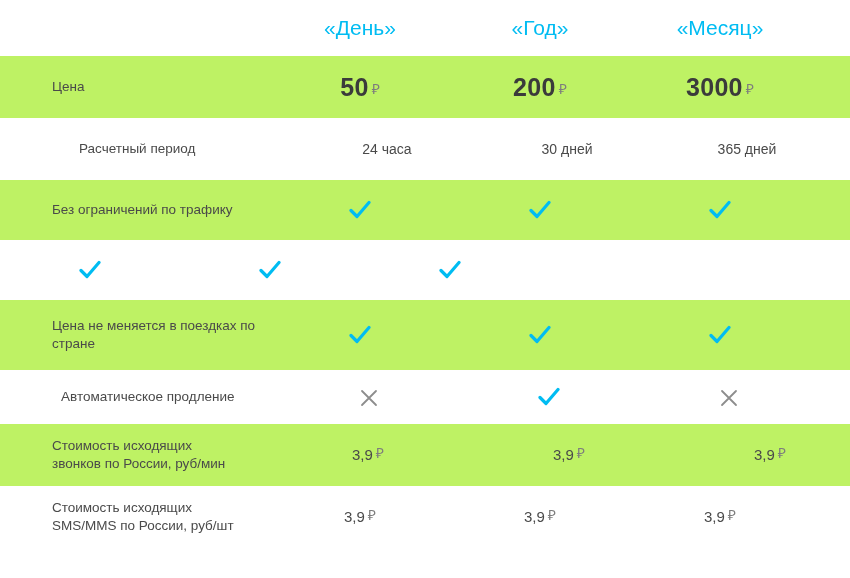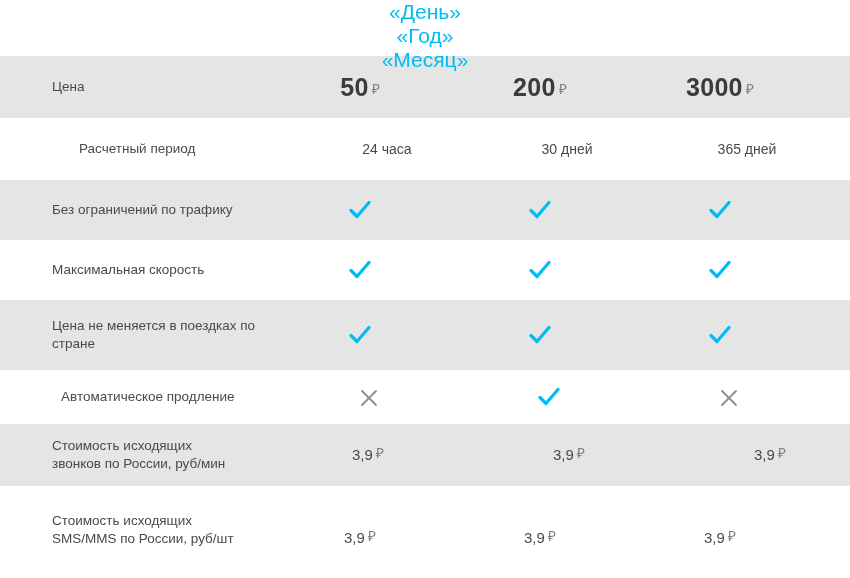--- a/index.html
+++ b/index.html
@@ -18,29 +18,28 @@
     width: 850px;
     height: 578px;
     box-sizing: border-box;
     position: relative;
   }
   .head-row {
     display: flex;
     height: 56px;
     align-items: center;
     background: #ffffff;
-    flex-direction: column;
   }
   .row {
     display: flex;
     align-items: center;
     box-sizing: border-box;
   }
   .row.alt {
-    background: #e5e5e5;
+    background: #bef264;
     align-items: center;
   }
   .row.plain {
     background: #ffffff;
   }
   .cell-label {
     width: 270px;
     box-sizing: border-box;
     padding-left: 52px;
     padding-right: 10px;
@@ -123,21 +122,20 @@
             <path d="M2 10.5 L8 16.5 L20 2.5" fill="none" stroke="#00bcf2" stroke-width="3.2" stroke-linecap="round" stroke-linejoin="round"></path>
           </svg></div>
         <div class="cell-val"><svg class="icon-svg" width="22" height="20" viewBox="0 0 22 20" aria-hidden="true">
             <path d="M2 10.5 L8 16.5 L20 2.5" fill="none" stroke="#00bcf2" stroke-width="3.2" stroke-linecap="round" stroke-linejoin="round"></path>
           </svg></div>
         <div class="cell-val"><svg class="icon-svg" width="22" height="20" viewBox="0 0 22 20" aria-hidden="true">
             <path d="M2 10.5 L8 16.5 L20 2.5" fill="none" stroke="#00bcf2" stroke-width="3.2" stroke-linecap="round" stroke-linejoin="round"></path>
           </svg></div>
       </div>
       <div class="row plain" style="height: 60px;">
-        <div class="cell-label">Максимальная скорость</div>
         <div class="cell-val"><svg class="icon-svg" width="22" height="20" viewBox="0 0 22 20" aria-hidden="true">
             <path d="M2 10.5 L8 16.5 L20 2.5" fill="none" stroke="#00bcf2" stroke-width="3.2" stroke-linecap="round" stroke-linejoin="round"></path>
           </svg></div>
         <div class="cell-val"><svg class="icon-svg" width="22" height="20" viewBox="0 0 22 20" aria-hidden="true">
             <path d="M2 10.5 L8 16.5 L20 2.5" fill="none" stroke="#00bcf2" stroke-width="3.2" stroke-linecap="round" stroke-linejoin="round"></path>
           </svg></div>
         <div class="cell-val"><svg class="icon-svg" width="22" height="20" viewBox="0 0 22 20" aria-hidden="true">
             <path d="M2 10.5 L8 16.5 L20 2.5" fill="none" stroke="#00bcf2" stroke-width="3.2" stroke-linecap="round" stroke-linejoin="round"></path>
           </svg></div>
       </div>
@@ -164,21 +162,21 @@
         <div class="cell-val"><svg class="icon-svg" width="18" height="18" viewBox="0 0 18 18" aria-hidden="true">
             <path d="M2 2 L16 16 M16 2 L2 16" fill="none" stroke="#8d8d8d" stroke-width="1.8" stroke-linecap="round"></path>
           </svg></div>
       </div>
       <div class="row alt" style="height: 62px; gap: 41px;">
         <div class="cell-label">Стоимость исходящих звонков по России, руб/мин</div>
         <div class="cell-val"><span class="money">3,9</span><span class="rub">₽</span></div>
         <div class="cell-val"><span class="money">3,9</span><span class="rub">₽</span></div>
         <div class="cell-val"><span class="money">3,9</span><span class="rub">₽</span></div>
       </div>
-      <div class="row plain" style="height: 62px; align-items: flex-end;">
+      <div class="row plain" style="height: 62px;">
         <div class="cell-label">Стоимость исходящих SMS/MMS по России, руб/шт</div>
         <div class="cell-val"><span class="money">3,9</span><span class="rub">₽</span></div>
         <div class="cell-val"><span class="money">3,9</span><span class="rub">₽</span></div>
         <div class="cell-val"><span class="money">3,9</span><span class="rub">₽</span></div>
       </div>
     </div>
 
 </div>
 
 </body></html>

